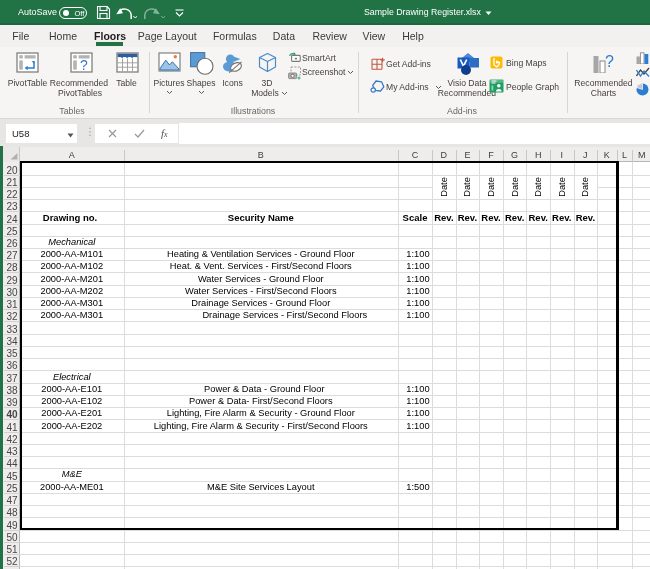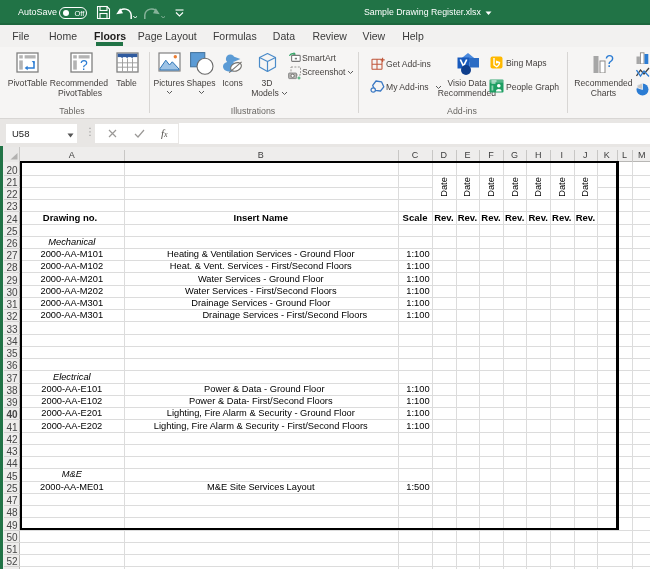--- a/index.html
+++ b/index.html
@@ -369,21 +369,21 @@
 <div class="gl-h" style="left:20px;top:566.22px;width:630px;"></div>
 <div class="ab" style="left:20px;top:161.3px;width:598.5px;height:369.2px;border:2.1px solid #000;border-top-width:2.2px;border-right-width:3px;border-bottom-width:2.5px;"></div>
 <div class="cell" style="left:443.85px;top:186.6px;transform:translate(-50%,-50%) rotate(-90deg);">Date</div>
 <div class="cell" style="left:467.45px;top:186.6px;transform:translate(-50%,-50%) rotate(-90deg);">Date</div>
 <div class="cell" style="left:491.0px;top:186.6px;transform:translate(-50%,-50%) rotate(-90deg);">Date</div>
 <div class="cell" style="left:514.6px;top:186.6px;transform:translate(-50%,-50%) rotate(-90deg);">Date</div>
 <div class="cell" style="left:538.2px;top:186.6px;transform:translate(-50%,-50%) rotate(-90deg);">Date</div>
 <div class="cell" style="left:561.75px;top:186.6px;transform:translate(-50%,-50%) rotate(-90deg);">Date</div>
 <div class="cell" style="left:585.35px;top:186.6px;transform:translate(-50%,-50%) rotate(-90deg);">Date</div>
 <div class="cell cellb" style="left:70.0px;top:217.4px;">Drawing no.</div>
-<div class="cell cellb" style="left:260.8px;top:217.4px;">Insert Name</div>
+<div class="cell cellb" style="left:260.8px;top:217.4px;">Security Name</div>
 <div class="cell cellb" style="left:415.0px;top:217.4px;">Scale</div>
 <div class="cell cellb" style="left:443.9px;top:217.4px;">Rev.</div>
 <div class="cell cellb" style="left:467.4px;top:217.4px;">Rev.</div>
 <div class="cell cellb" style="left:491.0px;top:217.4px;">Rev.</div>
 <div class="cell cellb" style="left:514.6px;top:217.4px;">Rev.</div>
 <div class="cell cellb" style="left:538.2px;top:217.4px;">Rev.</div>
 <div class="cell cellb" style="left:561.8px;top:217.4px;">Rev.</div>
 <div class="cell cellb" style="left:585.4px;top:217.4px;">Rev.</div>
 <div class="cell celli" style="left:71.8px;top:241.9px;">Mechanical</div>
 <div class="cell " style="left:71.8px;top:254.1px;">2000-AA-M101</div>

